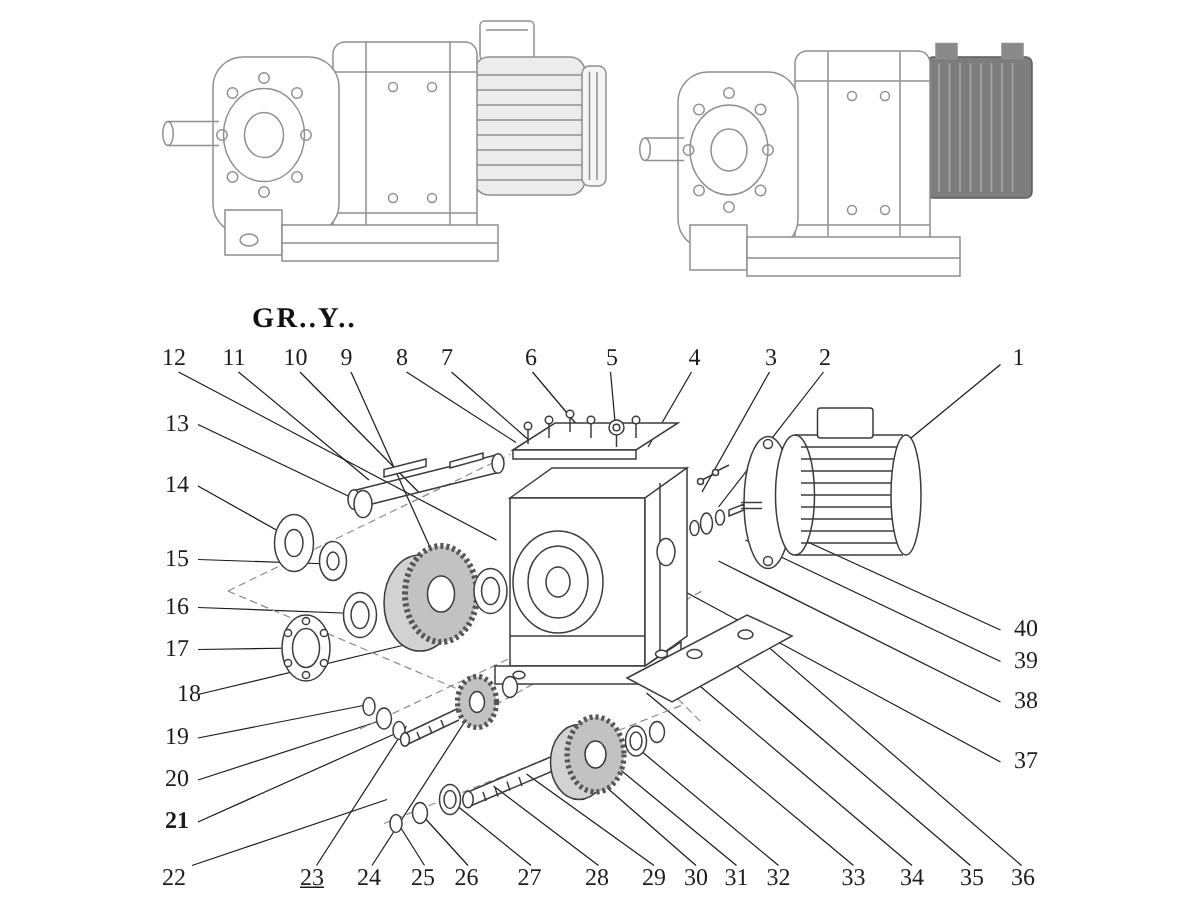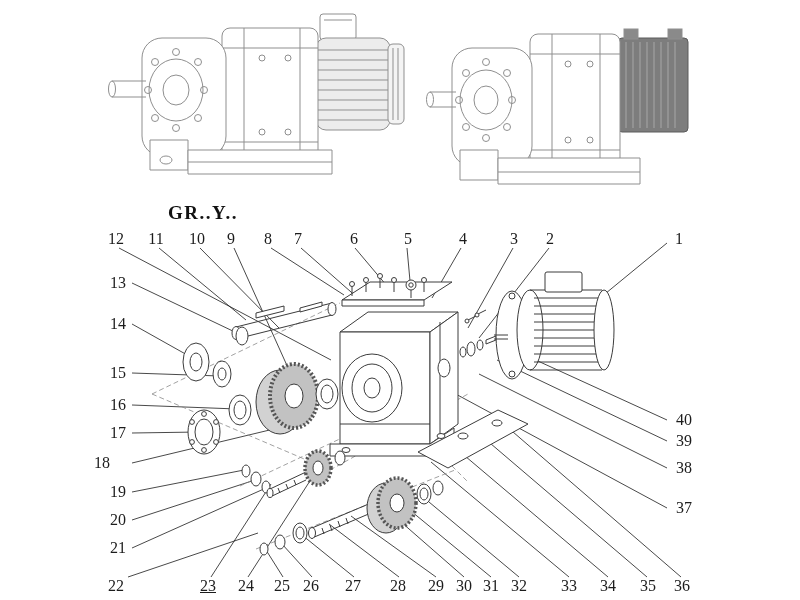--- a/index.html
+++ b/index.html
@@ -325,24 +325,24 @@
   <span class="callout" style="left:463px; top:239px;">4</span>
   <span class="callout" style="left:514px; top:239px;">3</span>
   <span class="callout" style="left:550px; top:239px;">2</span>
   <span class="callout" style="left:679px; top:239px;">1</span>
 
   <span class="callout" style="left:118px; top:283px;">13</span>
   <span class="callout" style="left:118px; top:324px;text-align:center;">14</span>
   <span class="callout" style="left:118px; top:373px;">15</span>
   <span class="callout" style="left:118px; top:405px;text-align:center;">16</span>
   <span class="callout" style="left:118px; top:433px;">17</span>
-  <span class="callout" style="left:102px; top:463px;">18</span>
+  <span class="callout" style="left:126px; top:463px;">18</span>
   <span class="callout" style="left:118px; top:492px;">19</span>
   <span class="callout" style="left:118px; top:520px;">20</span>
-  <span class="callout" style="left:118px; top:548px;">21</span>
+  <span class="callout" style="left:118px; top:548px;font-weight:bold;">21</span>
   <span class="callout" style="left:116px; top:586px;">22</span>
 
   <span class="callout" style="left:208px; top:586px;text-decoration:underline;">23</span>
   <span class="callout" style="left:246px; top:586px;">24</span>
   <span class="callout" style="left:282px; top:586px;">25</span>
   <span class="callout" style="left:311px; top:586px;">26</span>
   <span class="callout" style="left:353px; top:586px;">27</span>
   <span class="callout" style="left:398px; top:586px;">28</span>
   <span class="callout" style="left:436px; top:586px;">29</span>
   <span class="callout" style="left:464px; top:586px;">30</span>

